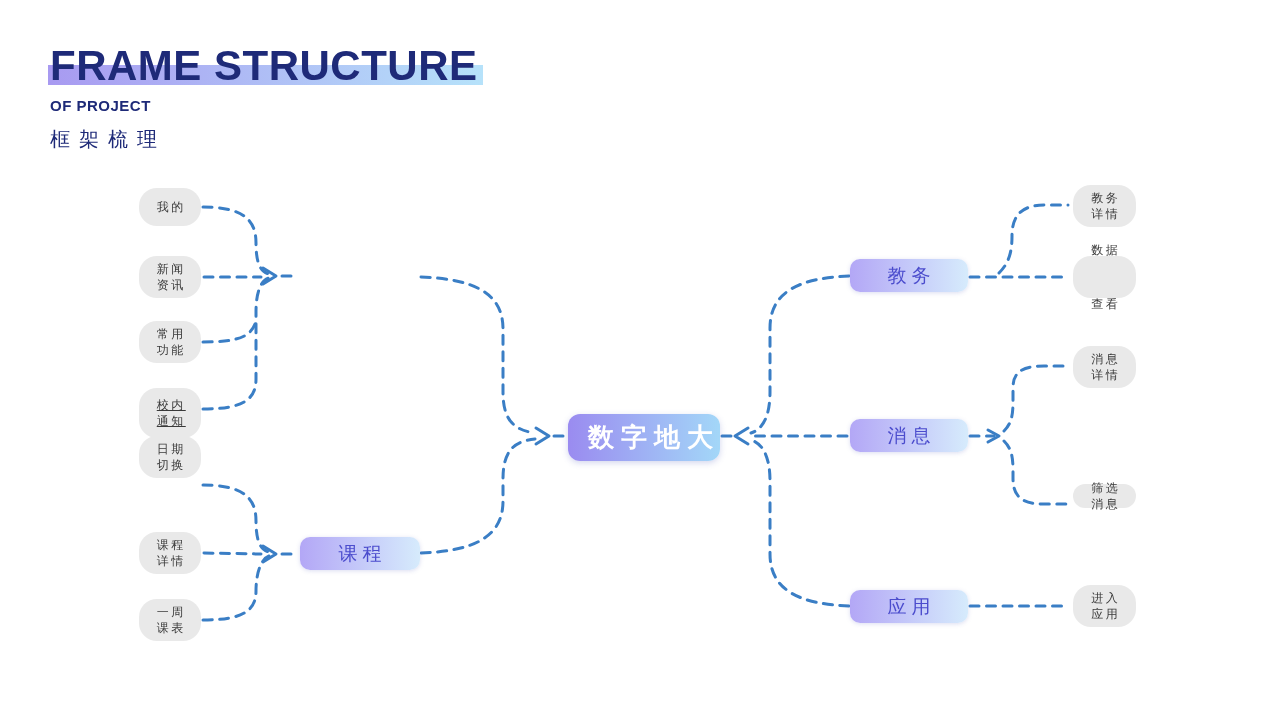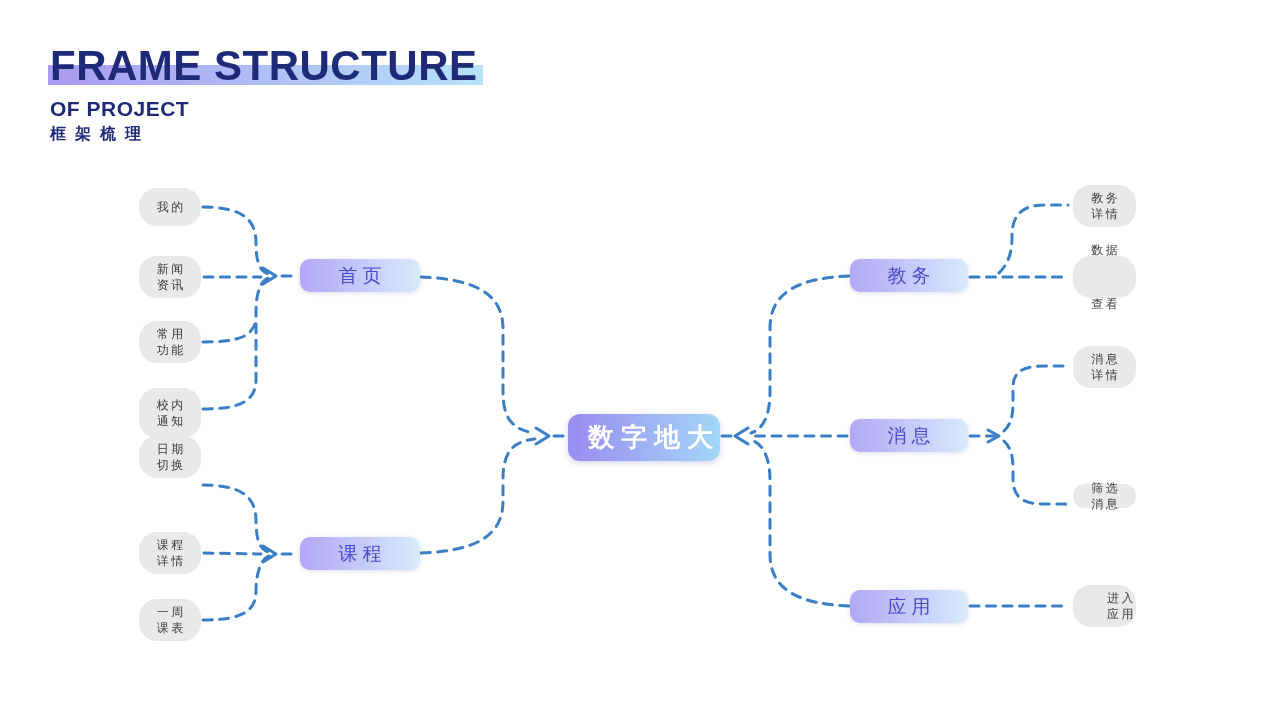--- a/index.html
+++ b/index.html
@@ -29,22 +29,22 @@
   svg.wires path{fill:none;stroke:var(--line);stroke-width:3;stroke-linecap:round;stroke-linejoin:round;}
   svg.wires path.dash{stroke-dasharray:9 7.5;}
 
   
   .title-block{position:absolute;left:50px;top:44px;}
   .title-wrap{position:relative;display:inline-block;}
   .title-bar{position:absolute;left:-2px;right:-6px;top:21px;height:20px;z-index:0;
     background:linear-gradient(90deg,var(--bar-grad-start),var(--bar-grad-end));}
   .title-text{position:relative;z-index:1;font-size:42px;font-weight:800;
     color:var(--title-text);letter-spacing:.5px;line-height:1.05;}
-  .subtitle-en{margin-top:9px;font-size:21px;font-weight:800;color:var(--title-text);letter-spacing:.5px;}
-  .subtitle-zh{margin-top:3px;font-size:16px;font-weight:700;color:var(--title-text);letter-spacing:9px;}
+  .subtitle-en{margin-top:9px;font-size:15px;font-weight:800;color:var(--title-text);letter-spacing:.5px;}
+  .subtitle-zh{margin-top:12px;font-size:20px;font-weight:400;color:var(--title-text);letter-spacing:9px;}
 
   
   .leaf{
     position:absolute;display:flex;flex-direction:column;justify-content:center;align-items:center;
     background:var(--leaf-bg);border-radius:18px;color:var(--leaf-text);
     font-size:12px;font-weight:500;letter-spacing:2.5px;line-height:1.35;text-align:center;
   }
   .leaf span{display:block;text-indent:2.5px;}
   .branch{
     position:absolute;display:flex;justify-content:center;align-items:center;
@@ -116,41 +116,38 @@
     <span>我的</span>
   </div>
   <div class="leaf" style="left:139px;top:256px;width:62px;height:42px;">
     <span>新闻</span>
     <span>资讯</span>
   </div>
   <div class="leaf" style="left:139px;top:321px;width:62px;height:42px;">
     <span>常用</span>
     <span>功能</span>
   </div>
-  <div class="leaf" style="left:139px;top:388px;width:62px;height:50px;">
+  <div class="leaf" style="left:139px;top:388px;width:62px;height:50px;text-decoration:underline;">
     <span>校内</span>
     <span>通知</span>
   </div>
 
   <div class="leaf" style="left:139px;top:436px;width:62px;height:42px;">
     <span>日期</span>
     <span>切换</span>
   </div>
   <div class="leaf" style="left:139px;top:532px;width:62px;height:42px;">
     <span>课程</span>
     <span>详情</span>
   </div>
   <div class="leaf" style="left:139px;top:599px;width:62px;height:42px;">
     <span>一周</span>
     <span>课表</span>
   </div>
 
-  <div class="branch" style="left:300px;top:259px;width:120px;height:33px;">
-    <span>首页</span>
-  </div>
   <div class="branch" style="left:300px;top:537px;width:120px;height:33px;">
     <span>课程</span>
   </div>
   <div class="branch" style="left:850px;top:259px;width:118px;height:33px;">
     <span>教务</span>
   </div>
   <div class="branch" style="left:850px;top:419px;width:118px;height:33px;">
     <span>消息</span>
   </div>
   <div class="branch" style="left:850px;top:590px;width:118px;height:33px;">
@@ -170,18 +167,18 @@
     <span>查看</span>
   </div>
   <div class="leaf" style="left:1073px;top:346px;width:63px;height:42px;">
     <span>消息</span>
     <span>详情</span>
   </div>
   <div class="leaf" style="left:1073px;top:484px;width:63px;height:24px;">
     <span>筛选</span>
     <span>消息</span>
   </div>
-  <div class="leaf" style="left:1073px;top:585px;width:63px;height:42px;align-items:flex-end;">
+  <div class="leaf" style="left:1073px;top:585px;width:63px;height:42px;">
     <span>进入</span>
     <span>应用</span>
   </div>
 
 </div>
 
 </body></html>

